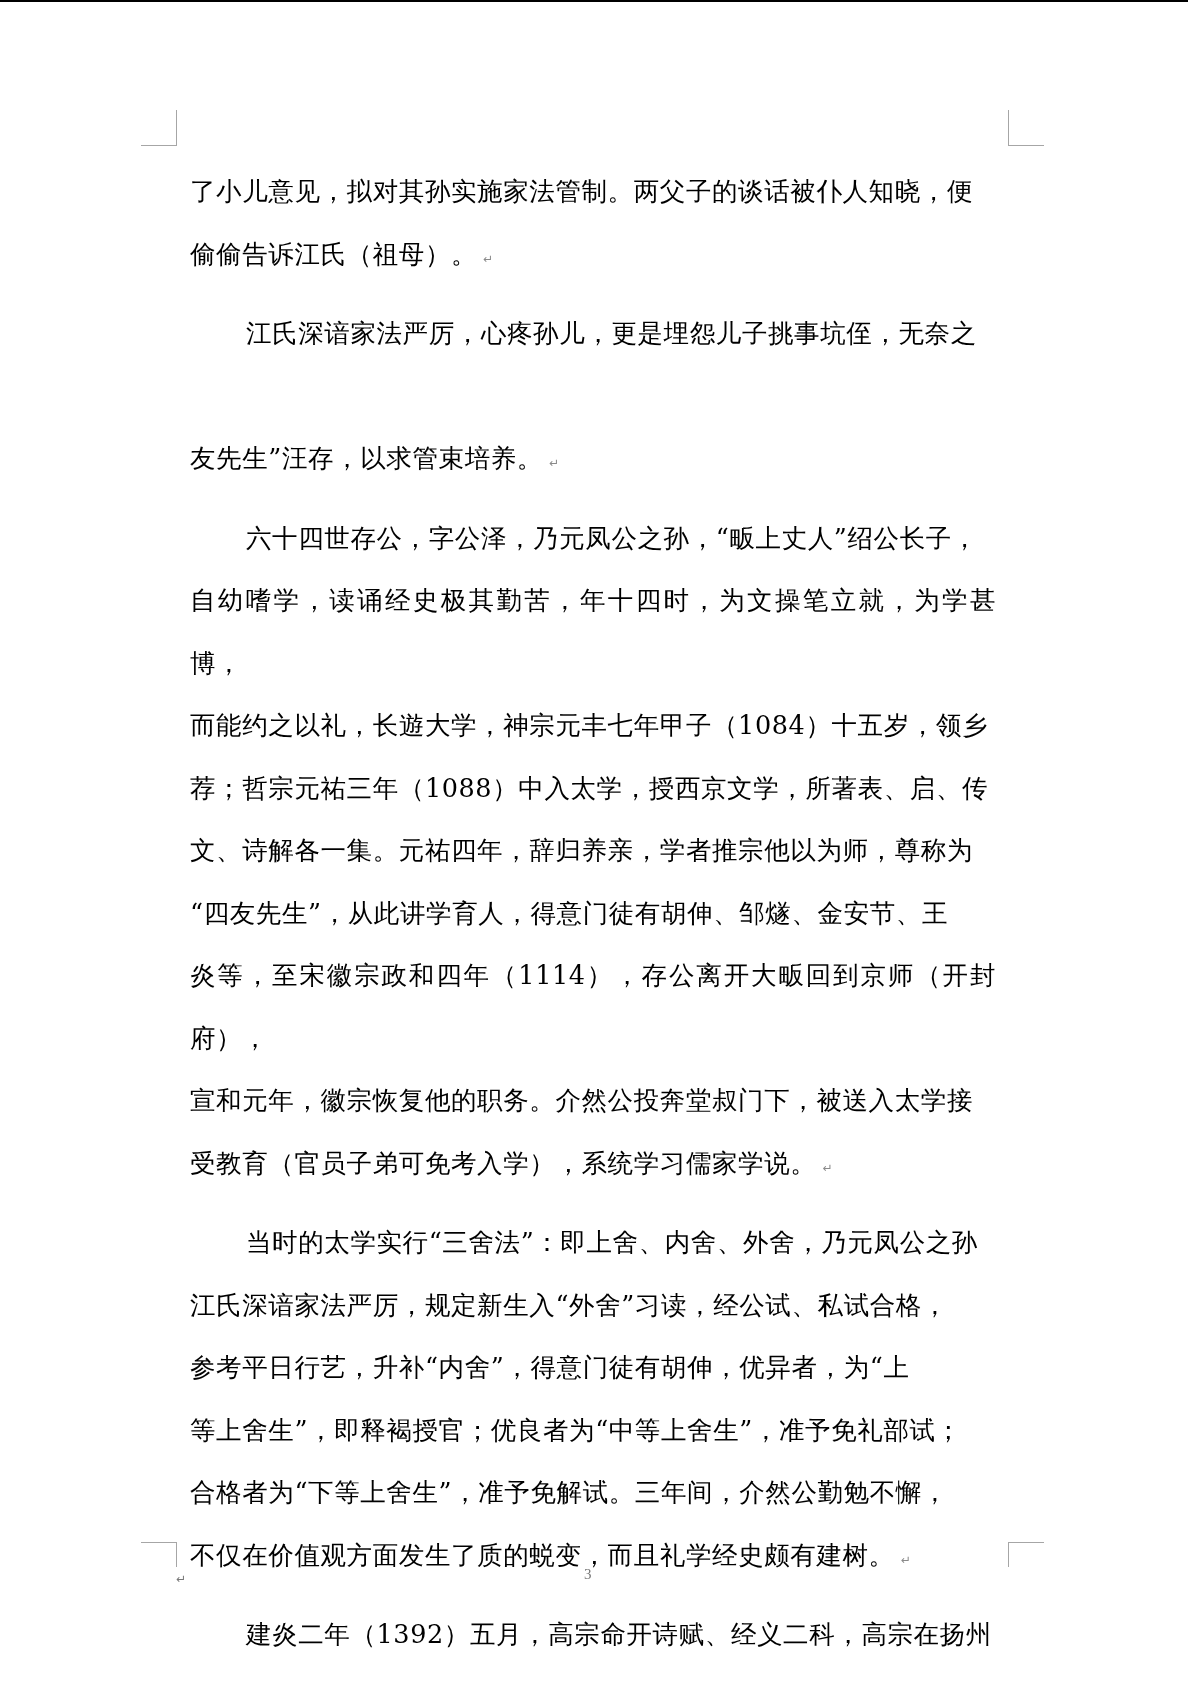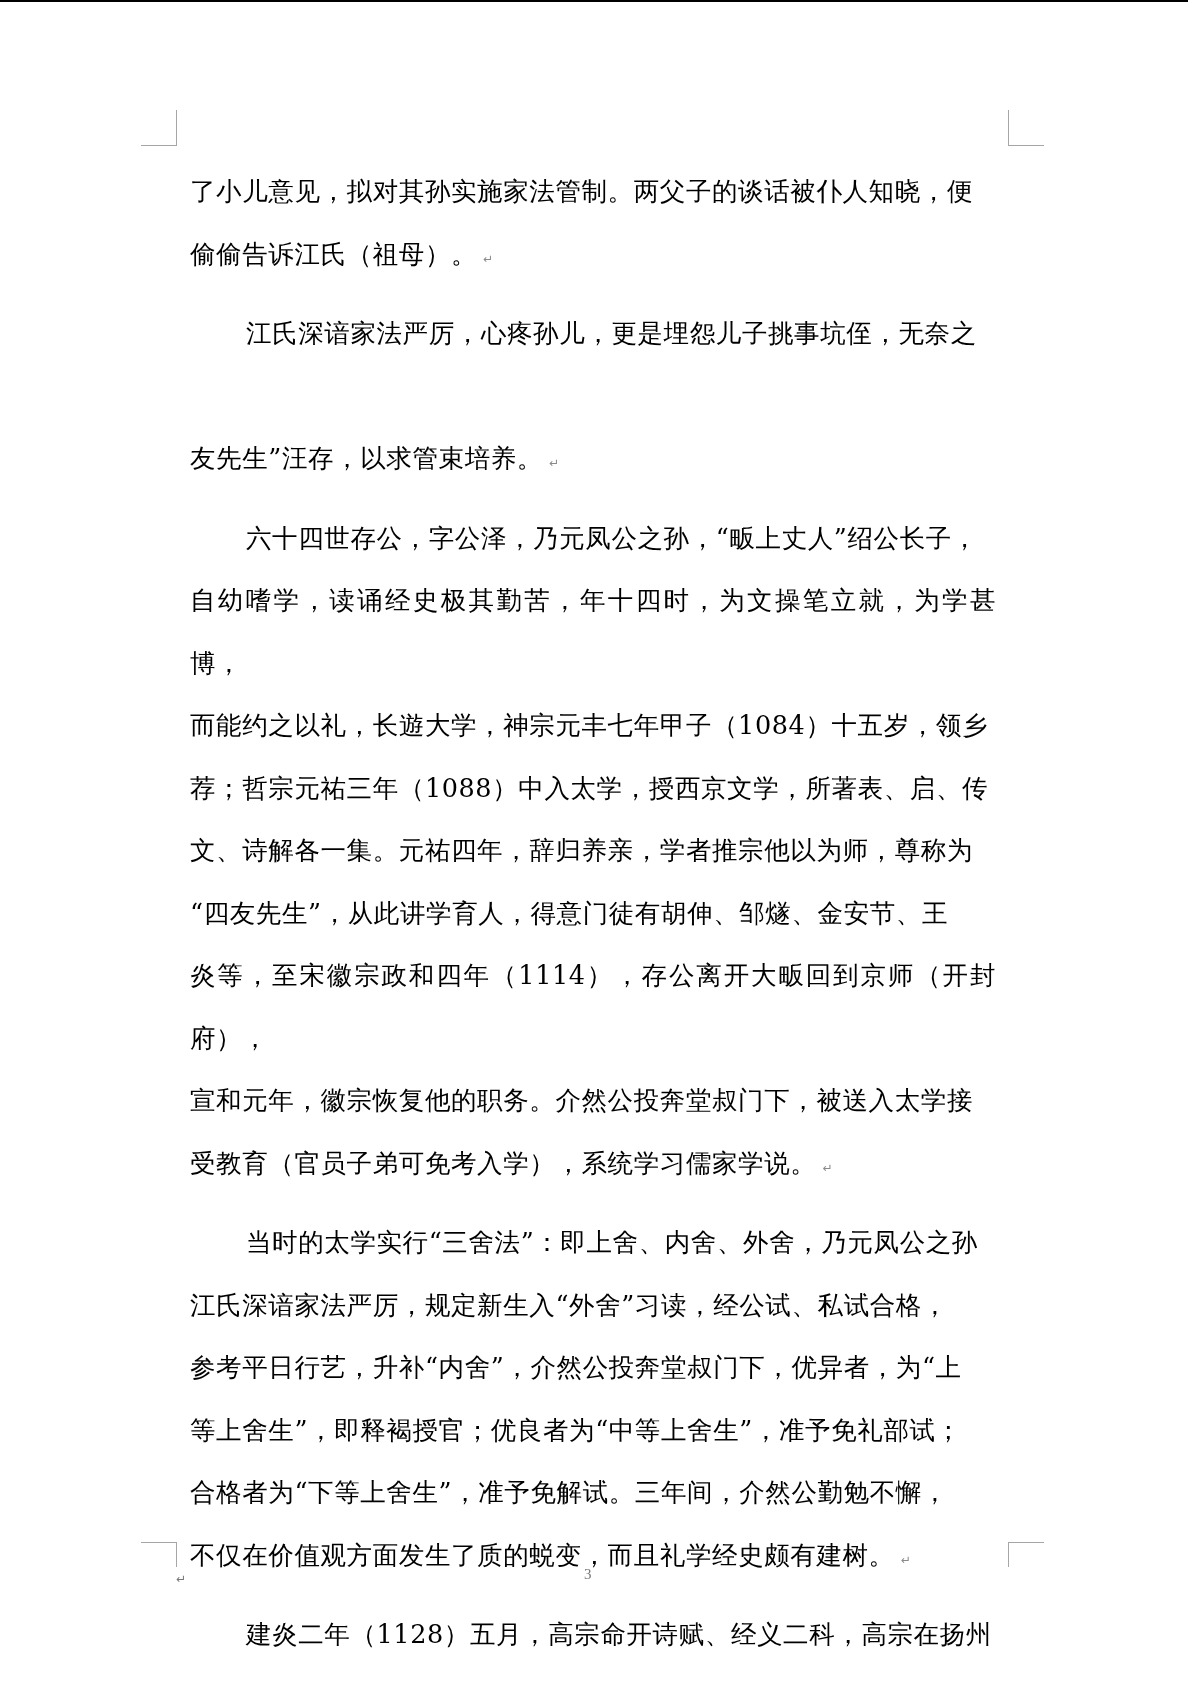--- a/index.html
+++ b/index.html
@@ -23,18 +23,18 @@
 <div class="topline"></div>
 <div class="mark mk-tl"></div>
 <div class="mark mk-tr"></div>
 <div class="mark mk-bl"></div>
 <div class="mark mk-br"></div>
 
 <div class="body-text" id="body-text">
     <p><span>了小儿意见，拟对其孙实施家法管制。两父子的谈话被仆人知晓，便</span><br><span>偷偷告诉江氏（祖母）。</span><span class="pm">↵</span></p>
     <p class="indent"><span>江氏深谙家法严厉，心疼孙儿，更是埋怨儿子挑事坑侄，无奈之</span><br><br><span>友先生”汪存，以求管束培养。</span><span class="pm">↵</span></p>
     <p class="indent"><span>六十四世存公，字公泽，乃元凤公之孙，“畈上丈人”绍公长子，</span><br><span>自幼嗜学，读诵经史极其勤苦，年十四时，为文操笔立就，为学甚博，</span><br><span>而能约之以礼，长遊大学，神宗元丰七年甲子（1084）十五岁，领乡</span><br><span>荐；哲宗元祐三年（1088）中入太学，授西京文学，所著表、启、传</span><br><span>文、诗解各一集。元祐四年，辞归养亲，学者推宗他以为师，尊称为</span><br><span>“四友先生”，从此讲学育人，得意门徒有胡伸、邹燧、金安节、王</span><br><span>炎等，至宋徽宗政和四年（1114），存公离开大畈回到京师（开封府），</span><br><span>宣和元年，徽宗恢复他的职务。介然公投奔堂叔门下，被送入太学接</span><br><span>受教育（官员子弟可免考入学），系统学习儒家学说。</span><span class="pm">↵</span></p>
-    <p class="indent"><span>当时的太学实行“三舍法”：即上舍、内舍、外舍，乃元凤公之孙</span><br><span>江氏深谙家法严厉，规定新生入“外舍”习读，经公试、私试合格，</span><br><span>参考平日行艺，升补“内舍”，介然公投奔堂叔门下，优异者，为“上</span><br><span>等上舍生”，即释褐授官；优良者为“中等上舍生”，准予免礼部试；</span><br><span>合格者为“下等上舍生”，准予免解试。三年间，介然公勤勉不懈，</span><br><span>不仅在价值观方面发生了质的蜕变，而且礼学经史颇有建树。</span><span class="pm">↵</span></p>
-    <p class="indent"><span>建炎二年（1128）五月，高宗命开诗赋、经义二科，高宗在扬州</span><br></p>
+    <p class="indent"><span>当时的太学实行“三舍法”：即上舍、内舍、外舍，乃元凤公之孙</span><br><span>江氏深谙家法严厉，规定新生入“外舍”习读，经公试、私试合格，</span><br><span>参考平日行艺，升补“内舍”，得意门徒有胡伸，优异者，为“上</span><br><span>等上舍生”，即释褐授官；优良者为“中等上舍生”，准予免礼部试；</span><br><span>合格者为“下等上舍生”，准予免解试。三年间，介然公勤勉不懈，</span><br><span>不仅在价值观方面发生了质的蜕变，而且礼学经史颇有建树。</span><span class="pm">↵</span></p>
+    <p class="indent"><span>建炎二年（1392）五月，高宗命开诗赋、经义二科，高宗在扬州</span><br></p>
   </div>
 
 <span class="footer-pm">↵</span>
 <span class="page-num">3</span>
 
 </body></html>

